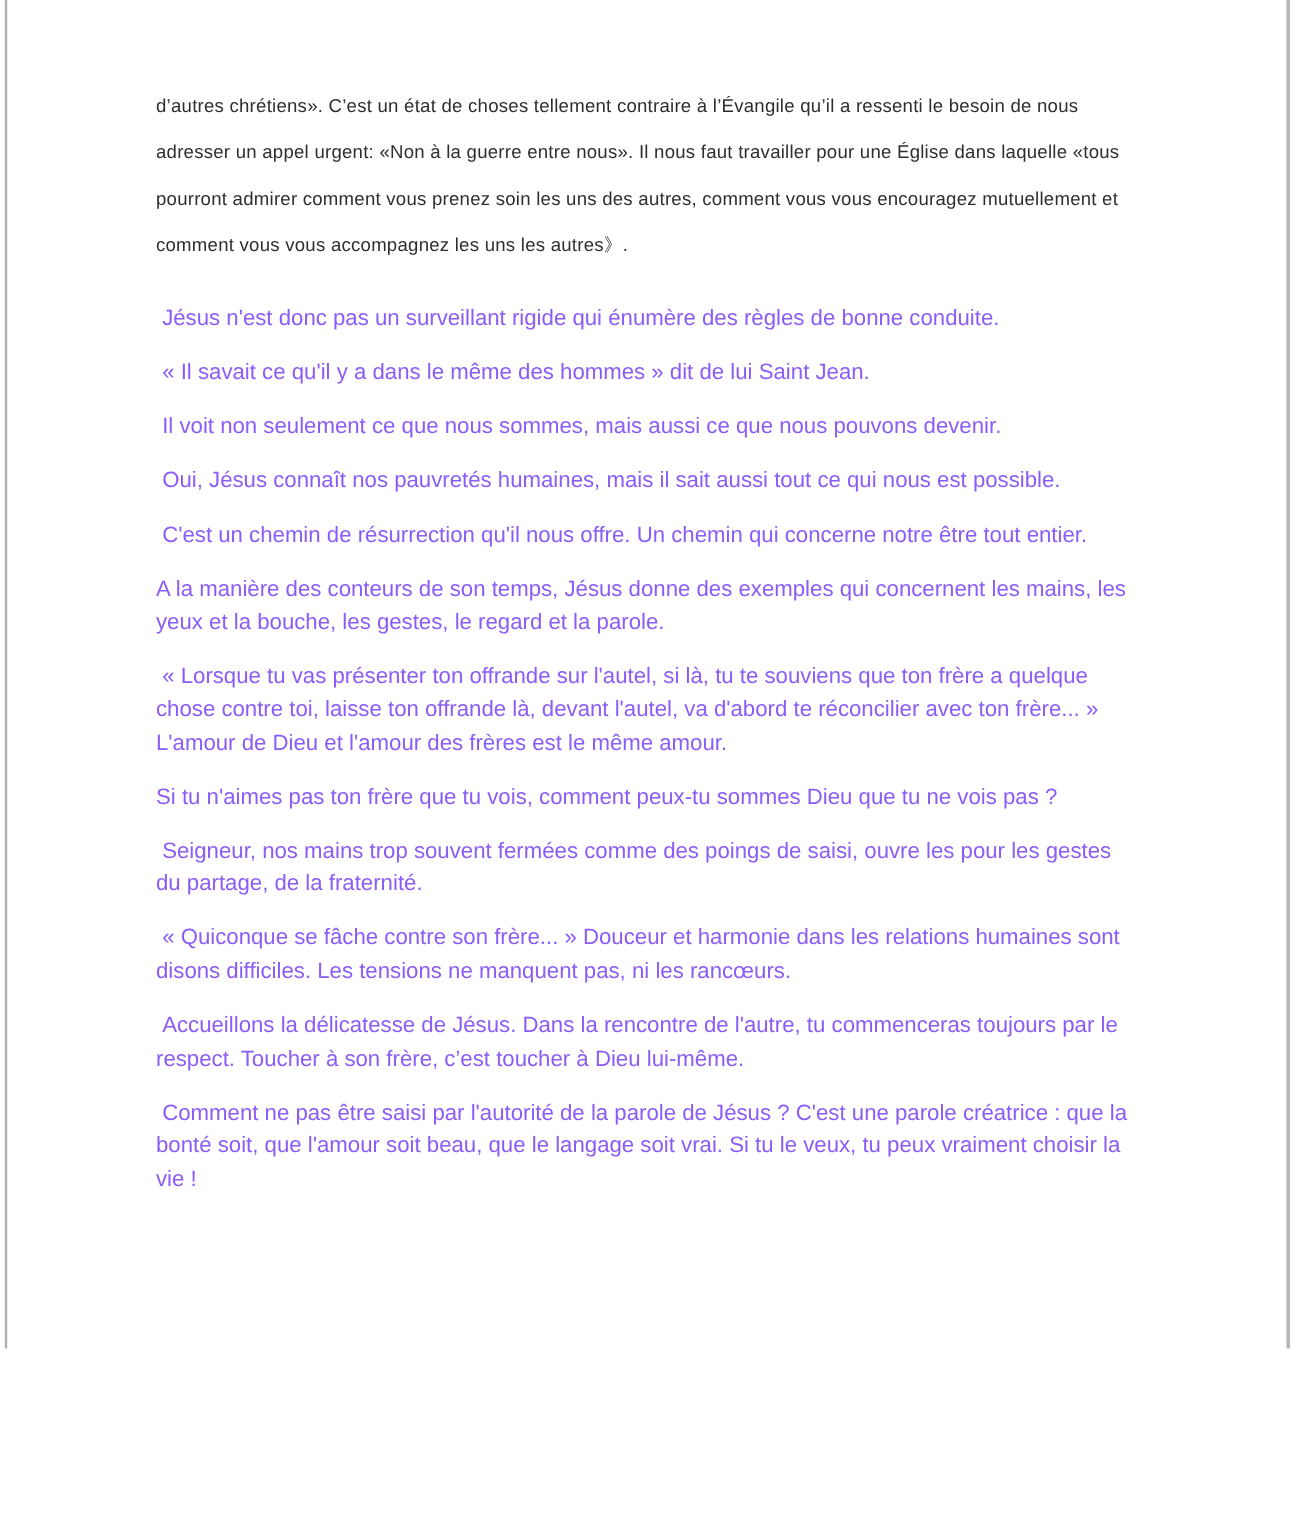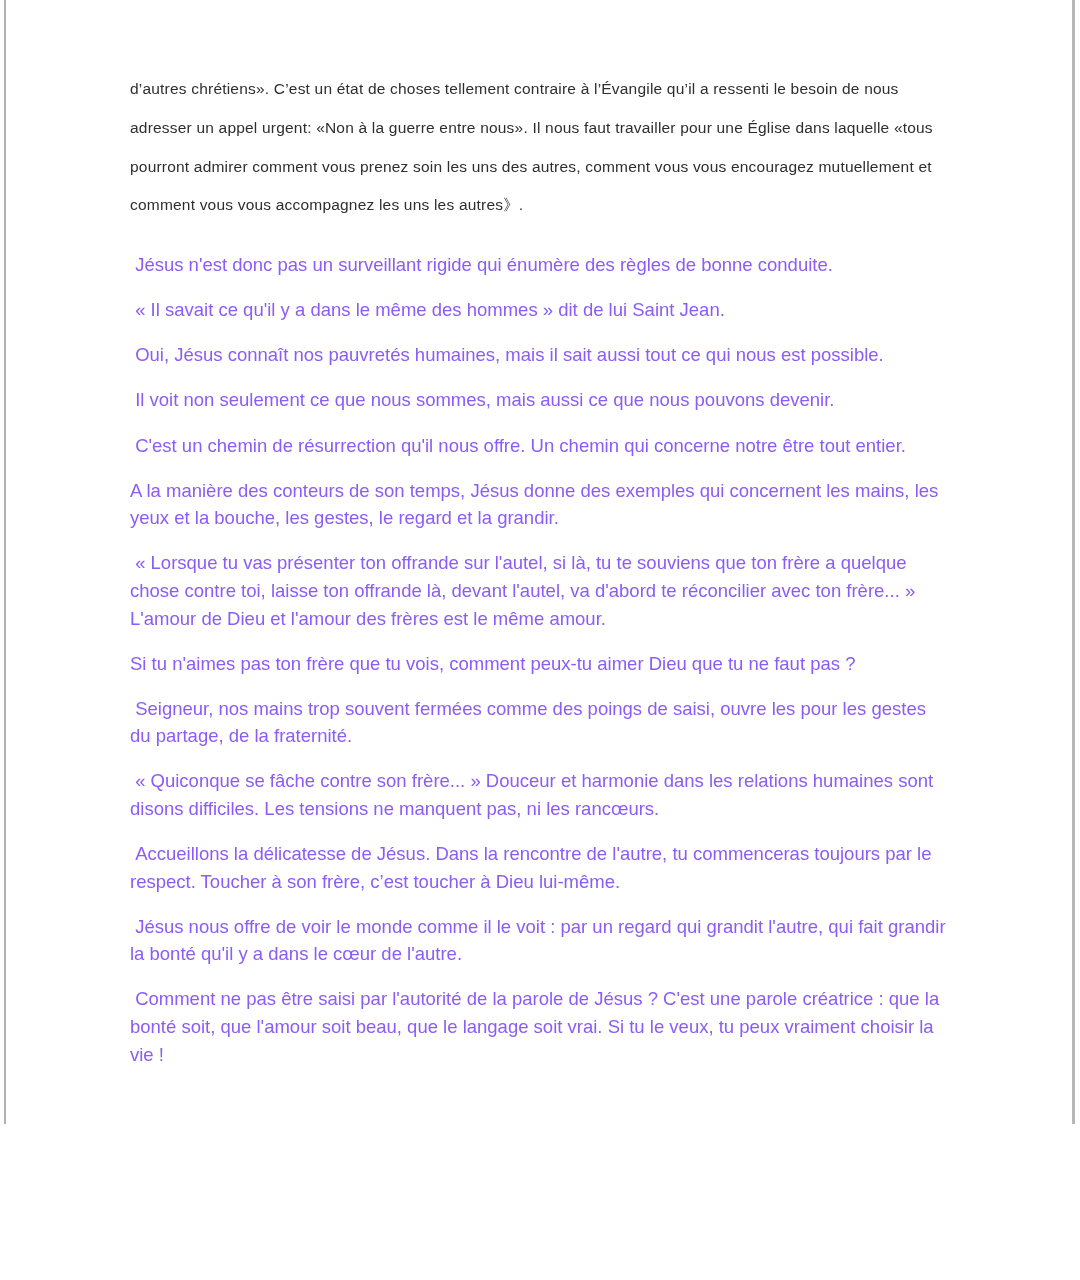--- a/index.html
+++ b/index.html
@@ -60,26 +60,25 @@
 
 <div class="page">
   <div class="edge edge-left"></div>
   <div class="edge edge-right"></div>
 
   <div class="content">
     <p class="intro-para">d’autres chrétiens». C’est un état de choses tellement contraire à l’Évangile qu’il a ressenti le besoin de nous adresser un appel urgent: «Non à la guerre entre nous». Il nous faut travailler pour une Église dans laquelle «tous pourront admirer comment vous prenez soin les uns des autres, comment vous vous encouragez mutuellement et comment vous vous accompagnez les uns les autres》.</p>
     <div id="body-paragraphs">
         <p class="body-para"> Jésus n'est donc pas un surveillant rigide qui énumère des règles de bonne conduite.</p>
         <p class="body-para"> « Il savait ce qu'il y a dans le même des hommes » dit de lui Saint Jean.</p>
+        <p class="body-para"> Il voit non seulement ce que nous sommes, mais aussi ce que nous pouvons devenir.</p>
         <p class="body-para"> Oui, Jésus connaît nos pauvretés humaines, mais il sait aussi tout ce qui nous est possible.</p>
-        <p class="body-para"> Il voit non seulement ce que nous sommes, mais aussi ce que nous pouvons devenir.</p>
         <p class="body-para"> C'est un chemin de résurrection qu'il nous offre. Un chemin qui concerne notre être tout entier.</p>
-        <p class="body-para">A la manière des conteurs de son temps, Jésus donne des exemples qui concernent les mains, les yeux et la bouche, les gestes, le regard et la grandir.</p>
+        <p class="body-para">A la manière des conteurs de son temps, Jésus donne des exemples qui concernent les mains, les yeux et la bouche, les gestes, le regard et la parole.</p>
         <p class="body-para"> « Lorsque tu vas présenter ton offrande sur l'autel, si là, tu te souviens que ton frère a quelque chose contre toi, laisse ton offrande là, devant l'autel, va d'abord te réconcilier avec ton frère... » L'amour de Dieu et l'amour des frères est le même amour.</p>
-        <p class="body-para">Si tu n'aimes pas ton frère que tu vois, comment peux-tu aimer Dieu que tu ne faut pas ?</p>
+        <p class="body-para">Si tu n'aimes pas ton frère que tu vois, comment peux-tu sommes Dieu que tu ne vois pas ?</p>
         <p class="body-para"> Seigneur, nos mains trop souvent fermées comme des poings de saisi, ouvre les pour les gestes du partage, de la fraternité.</p>
         <p class="body-para"> « Quiconque se fâche contre son frère... » Douceur et harmonie dans les relations humaines sont disons difficiles. Les tensions ne manquent pas, ni les rancœurs.</p>
         <p class="body-para"> Accueillons la délicatesse de Jésus. Dans la rencontre de l'autre, tu commenceras toujours par le respect. Toucher à son frère, c’est toucher à Dieu lui-même.</p>
-        <p class="body-para"> Jésus nous offre de voir le monde comme il le voit : par un regard qui grandit l'autre, qui fait grandir la bonté qu'il y a dans le cœur de l'autre.</p>
         <p class="body-para"> Comment ne pas être saisi par l'autorité de la parole de Jésus ? C'est une parole créatrice : que la bonté soit, que l'amour soit beau, que le langage soit vrai. Si tu le veux, tu peux vraiment choisir la vie !</p>
       </div>
   </div>
 </div>
 
 </body></html>

